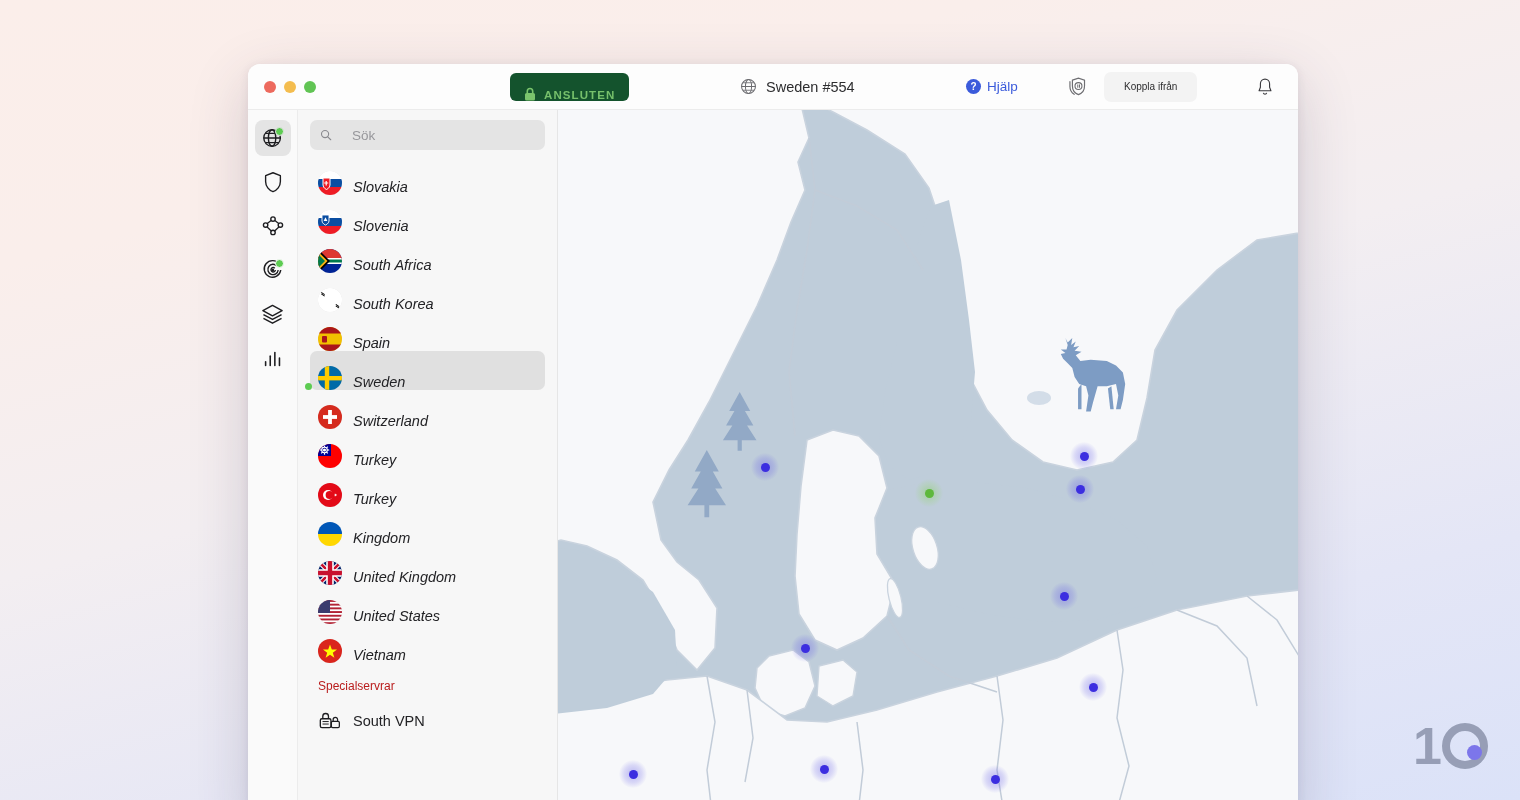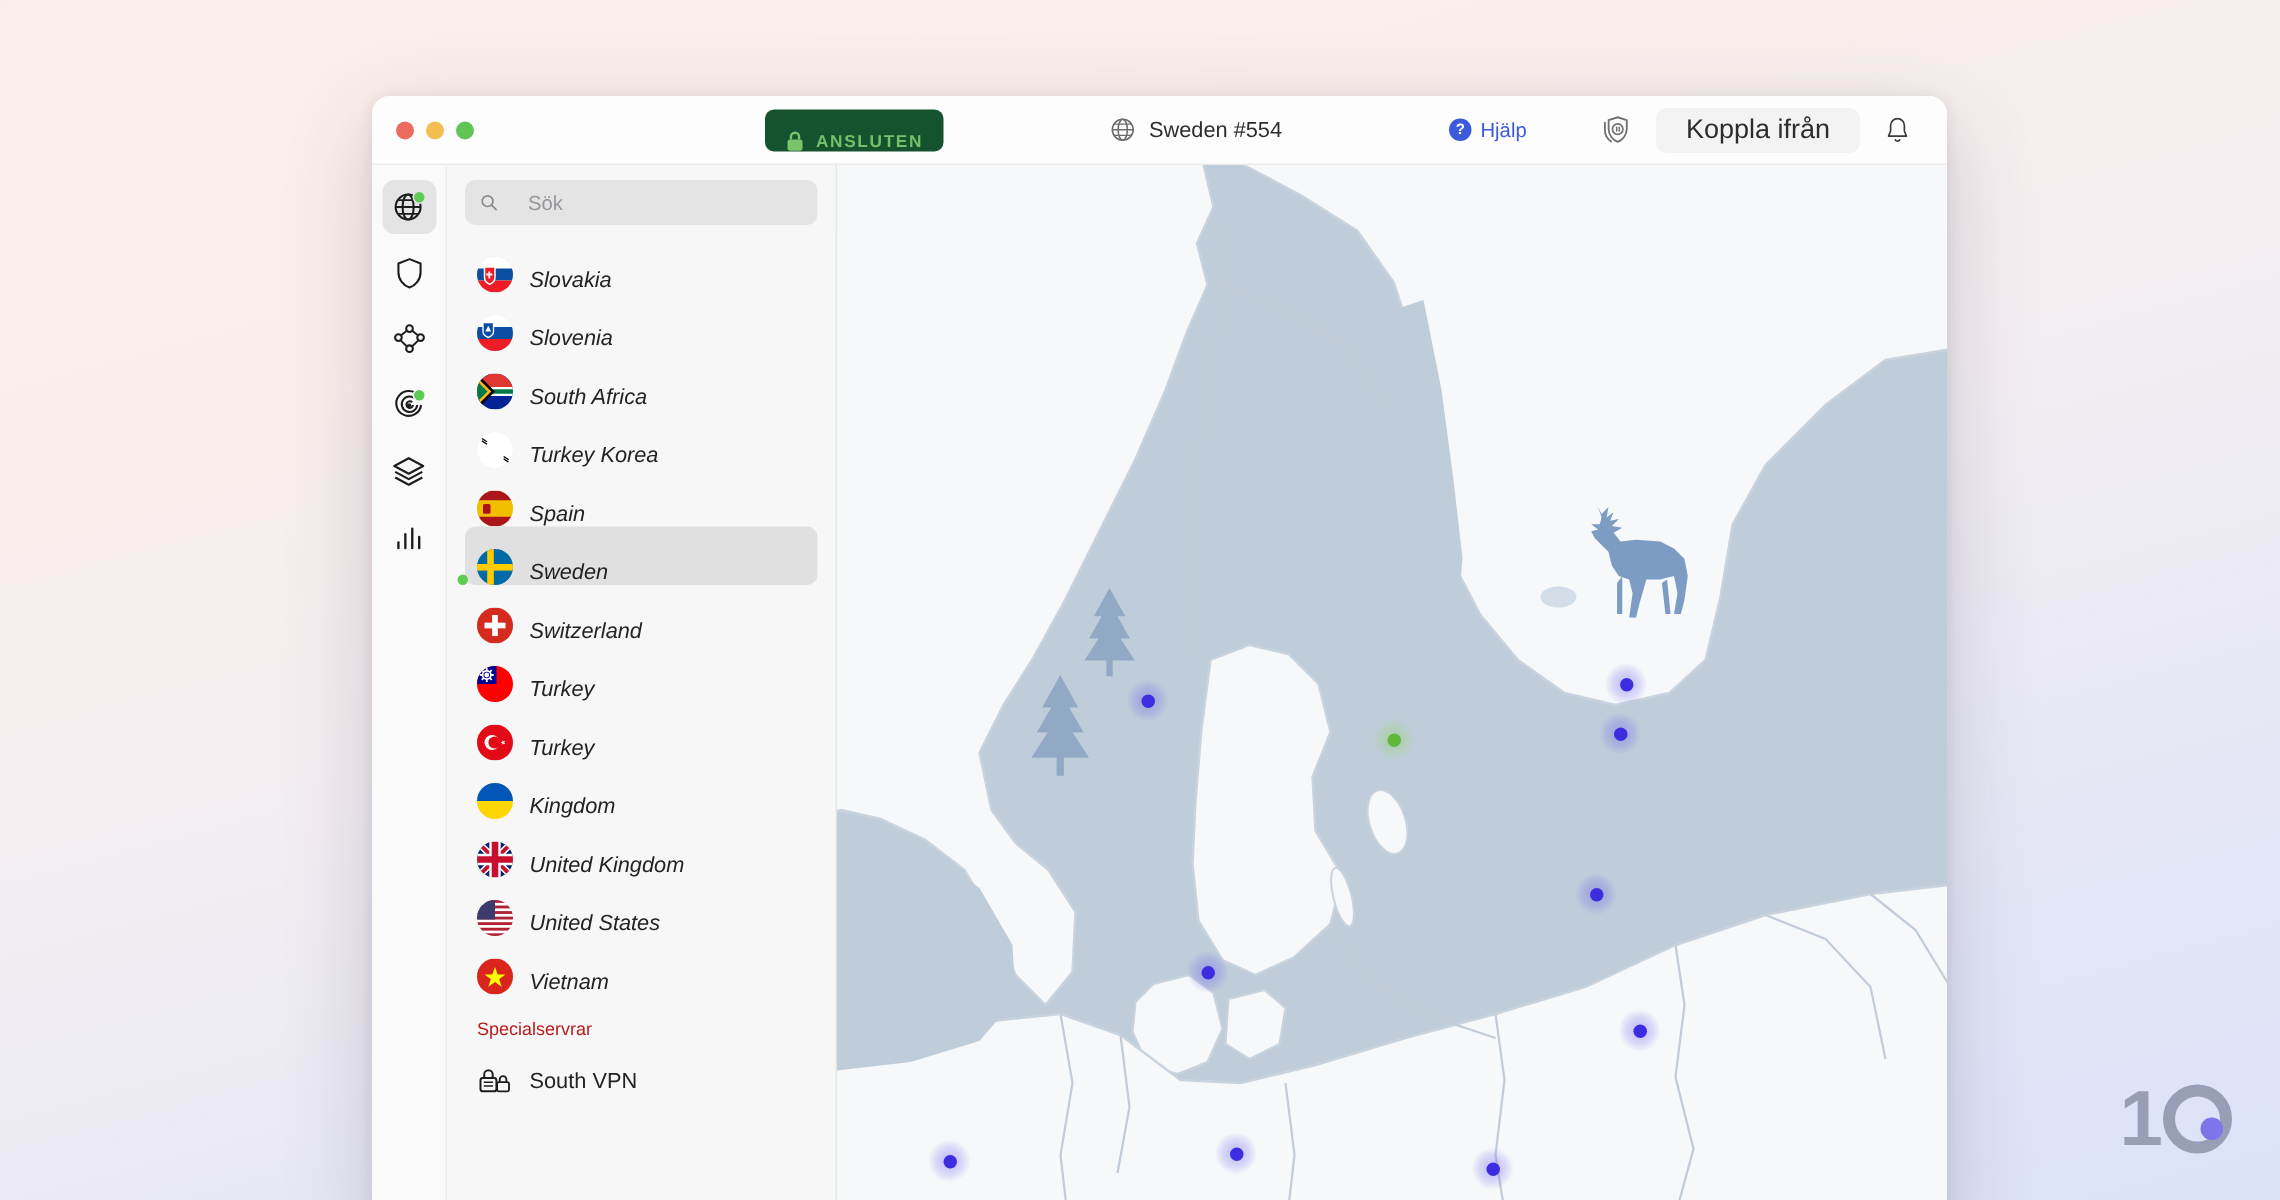--- a/index.html
+++ b/index.html
@@ -83,21 +83,21 @@
     display: flex; align-items: center; justify-content: center;
   }
 
   #pause-btn { position: absolute; left: 818px; cursor: pointer; display:flex; }
 
   #disconnect-btn {
     position: absolute; left: 856px;
     height: 30px; padding: 0 20px;
     display: flex; align-items: center; justify-content: center;
     background: #f3f3f3; border-radius: 7px;
-    font-size: 18px; color: #2d2d2f; cursor: pointer;
+    font-size: 10px; color: #2d2d2f; cursor: pointer;
   }
 
   #bell-btn { position: absolute; left: 1008px; cursor: pointer; display:flex; }
 
   
   #window-body { flex: 1; display: flex; min-height: 0; }
 
   
   #icon-rail {
     width: 50px; flex: 0 0 50px;
@@ -366,21 +366,21 @@
                 <path d="M12 7.6a4.4 4.4 0 0 0 0 8.8 4.4 4.4 0 0 1 0-8.8z" fill="#cd2e3a"></path>
                 <circle cx="12" cy="12" r="4.4" fill="none"></circle>
                 <path d="M12 7.6a2.2 2.2 0 0 1 0 4.4 2.2 2.2 0 0 0 0 4.4z" fill="#cd2e3a" opacity="0"></path>
                 <g fill="#000">
                   <rect x="3" y="5" width="4" height=".9" transform="rotate(33 5 5.4)"></rect>
                   <rect x="3" y="6.6" width="4" height=".9" transform="rotate(33 5 7)"></rect>
                   <rect x="17.5" y="17" width="4" height=".9" transform="rotate(33 19.5 17.4)"></rect>
                   <rect x="17.5" y="18.6" width="4" height=".9" transform="rotate(33 19.5 19)"></rect>
                 </g>
               </svg></span>
-            <span class="country-name">Turkey Korea</span>
+            <span class="country-name">South Korea</span>
           </div>
           <div class="country-row">
             <span class="flag"><svg viewBox="0 0 24 24">
                 <rect width="24" height="24" fill="#f1bf00"></rect>
                 <rect width="24" height="6.5" fill="#aa151b"></rect>
                 <rect y="17.5" width="24" height="6.5" fill="#aa151b"></rect>
                 <rect x="4" y="9" width="5" height="6.5" rx="1" fill="#aa151b"></rect>
               </svg></span>
             <span class="country-name">Spain</span>
           </div>

